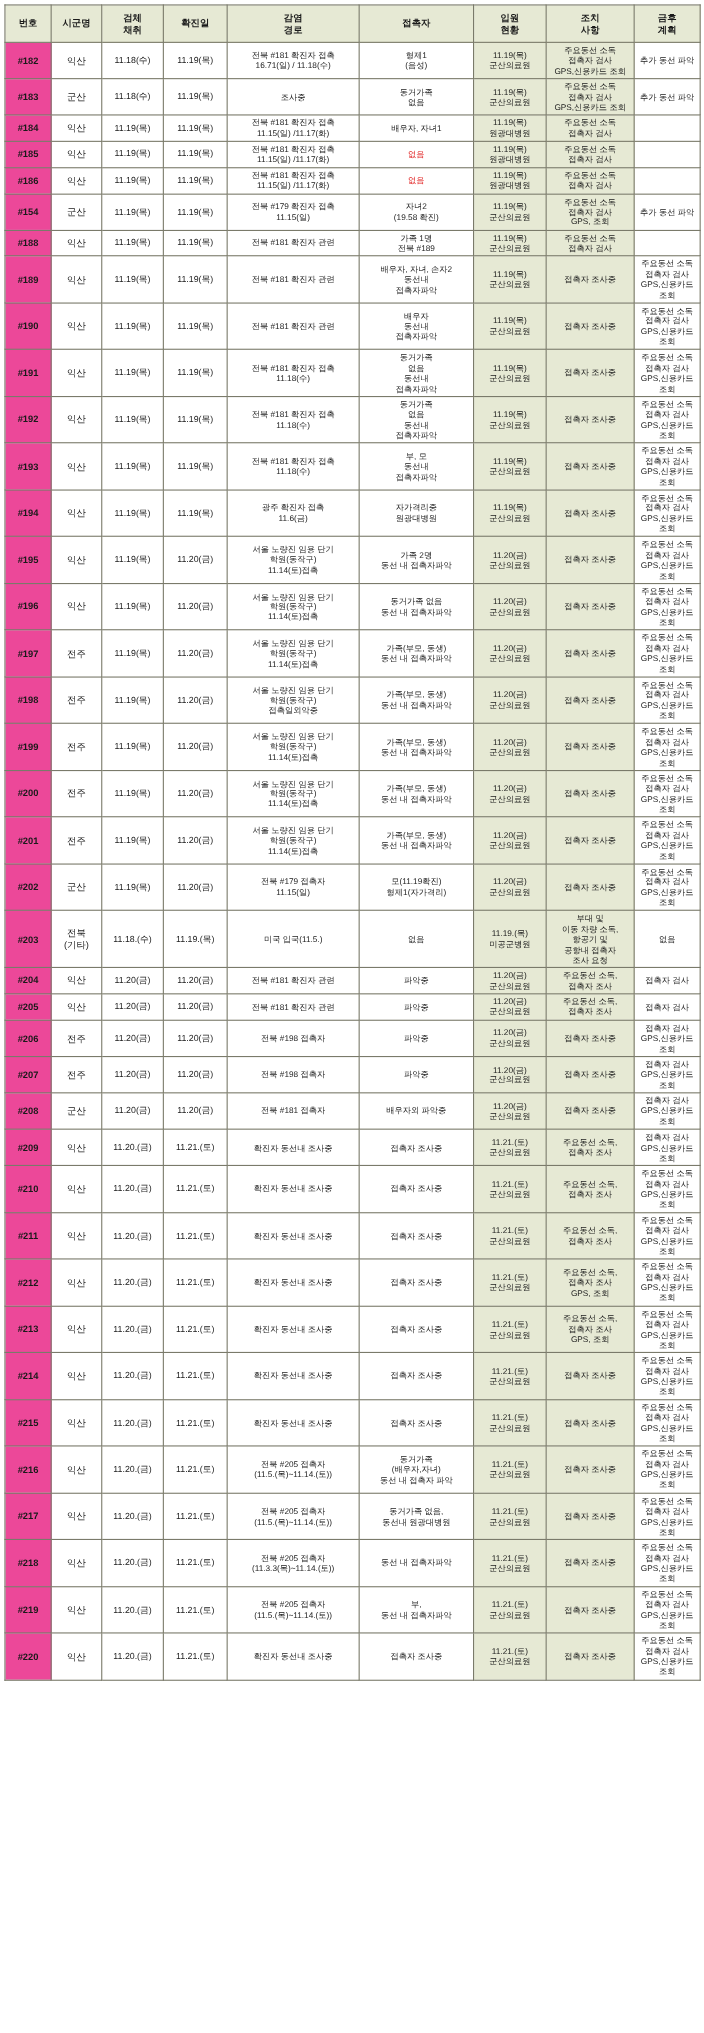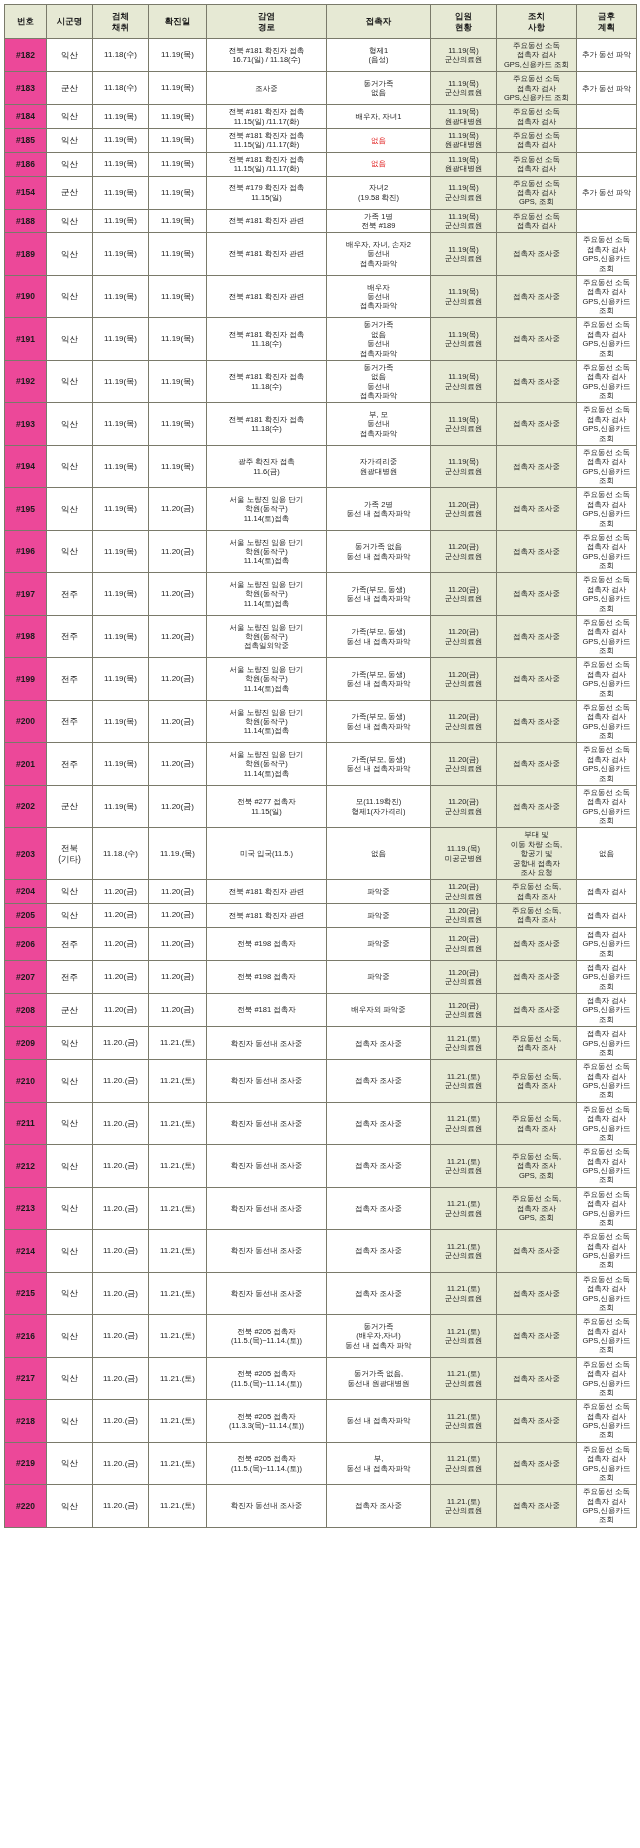--- a/index.html
+++ b/index.html
@@ -790,21 +790,21 @@
           <td class="sigun">
             <span class="ln">군산</span>
           </td>
           <td class="date">
             <span class="ln">11.19(목)</span>
           </td>
           <td class="date">
             <span class="ln">11.20(금)</span>
           </td>
           <td class="route">
-            <span class="ln">전북 #277 접촉자</span>
+            <span class="ln">전북 #179 접촉자</span>
             <span class="ln">11.15(일)</span>
           </td>
           <td class="contact">
             <span class="ln">모(11.19확진)</span>
             <span class="ln">형제1(자가격리)</span>
           </td>
           <td class="hosp">
             <span class="ln">11.20(금)</span>
             <span class="ln">군산의료원</span>
           </td>

